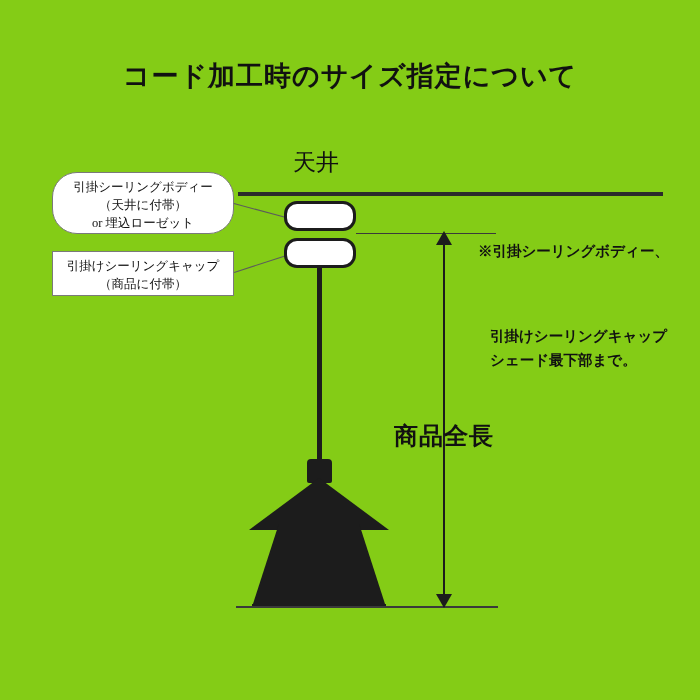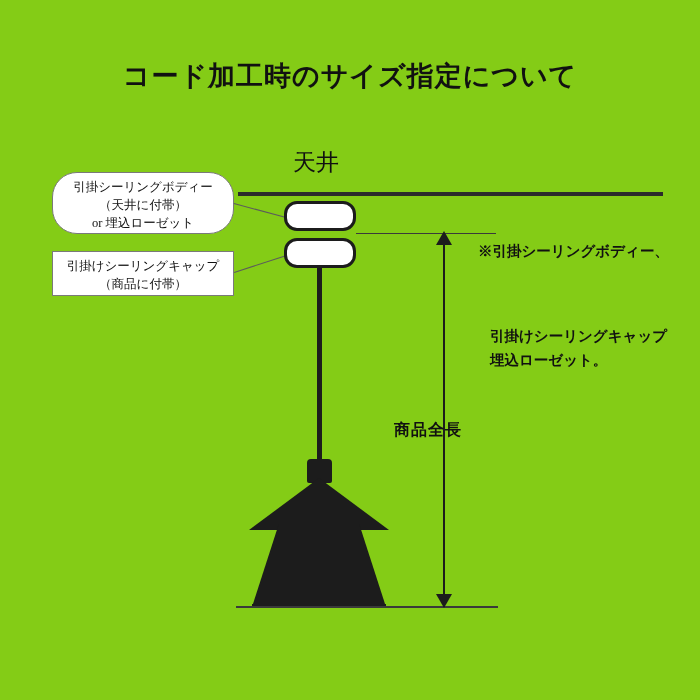--- a/index.html
+++ b/index.html
@@ -210,21 +210,21 @@
     border-left: 8px solid transparent;
     border-right: 8px solid transparent;
     border-top: 14px solid #1c1c1c;
   }
   .dim-label {
     position: absolute;
     left: 394px;
     top: 420px;
     font-family: "Liberation Serif", serif;
     font-weight: bold;
-    font-size: 16px;
+    font-size: 24px;
     letter-spacing: 1px;
     color: #111111;
     white-space: nowrap;
   }
   .note {
     position: absolute;
     font-family: "Liberation Serif", serif;
     font-weight: bold;
     font-size: 14.5px;
     line-height: 1.65;
@@ -286,17 +286,17 @@
   <div class="arrow-up"></div>
   <div class="arrow-down"></div>
   <div class="dim-label">商品全長</div>
 
   <div class="note note-1">
     <span class="line">※引掛シーリングボディー、</span>
   </div>
 
   <div class="note note-2">
     <span class="line indent">引掛けシーリングキャップ</span>
-    <span class="line indent">埋込ローゼット。</span>
+    <span class="line indent">シェード最下部まで。</span>
   </div>
 
 
 </div>
 
 </body></html>

